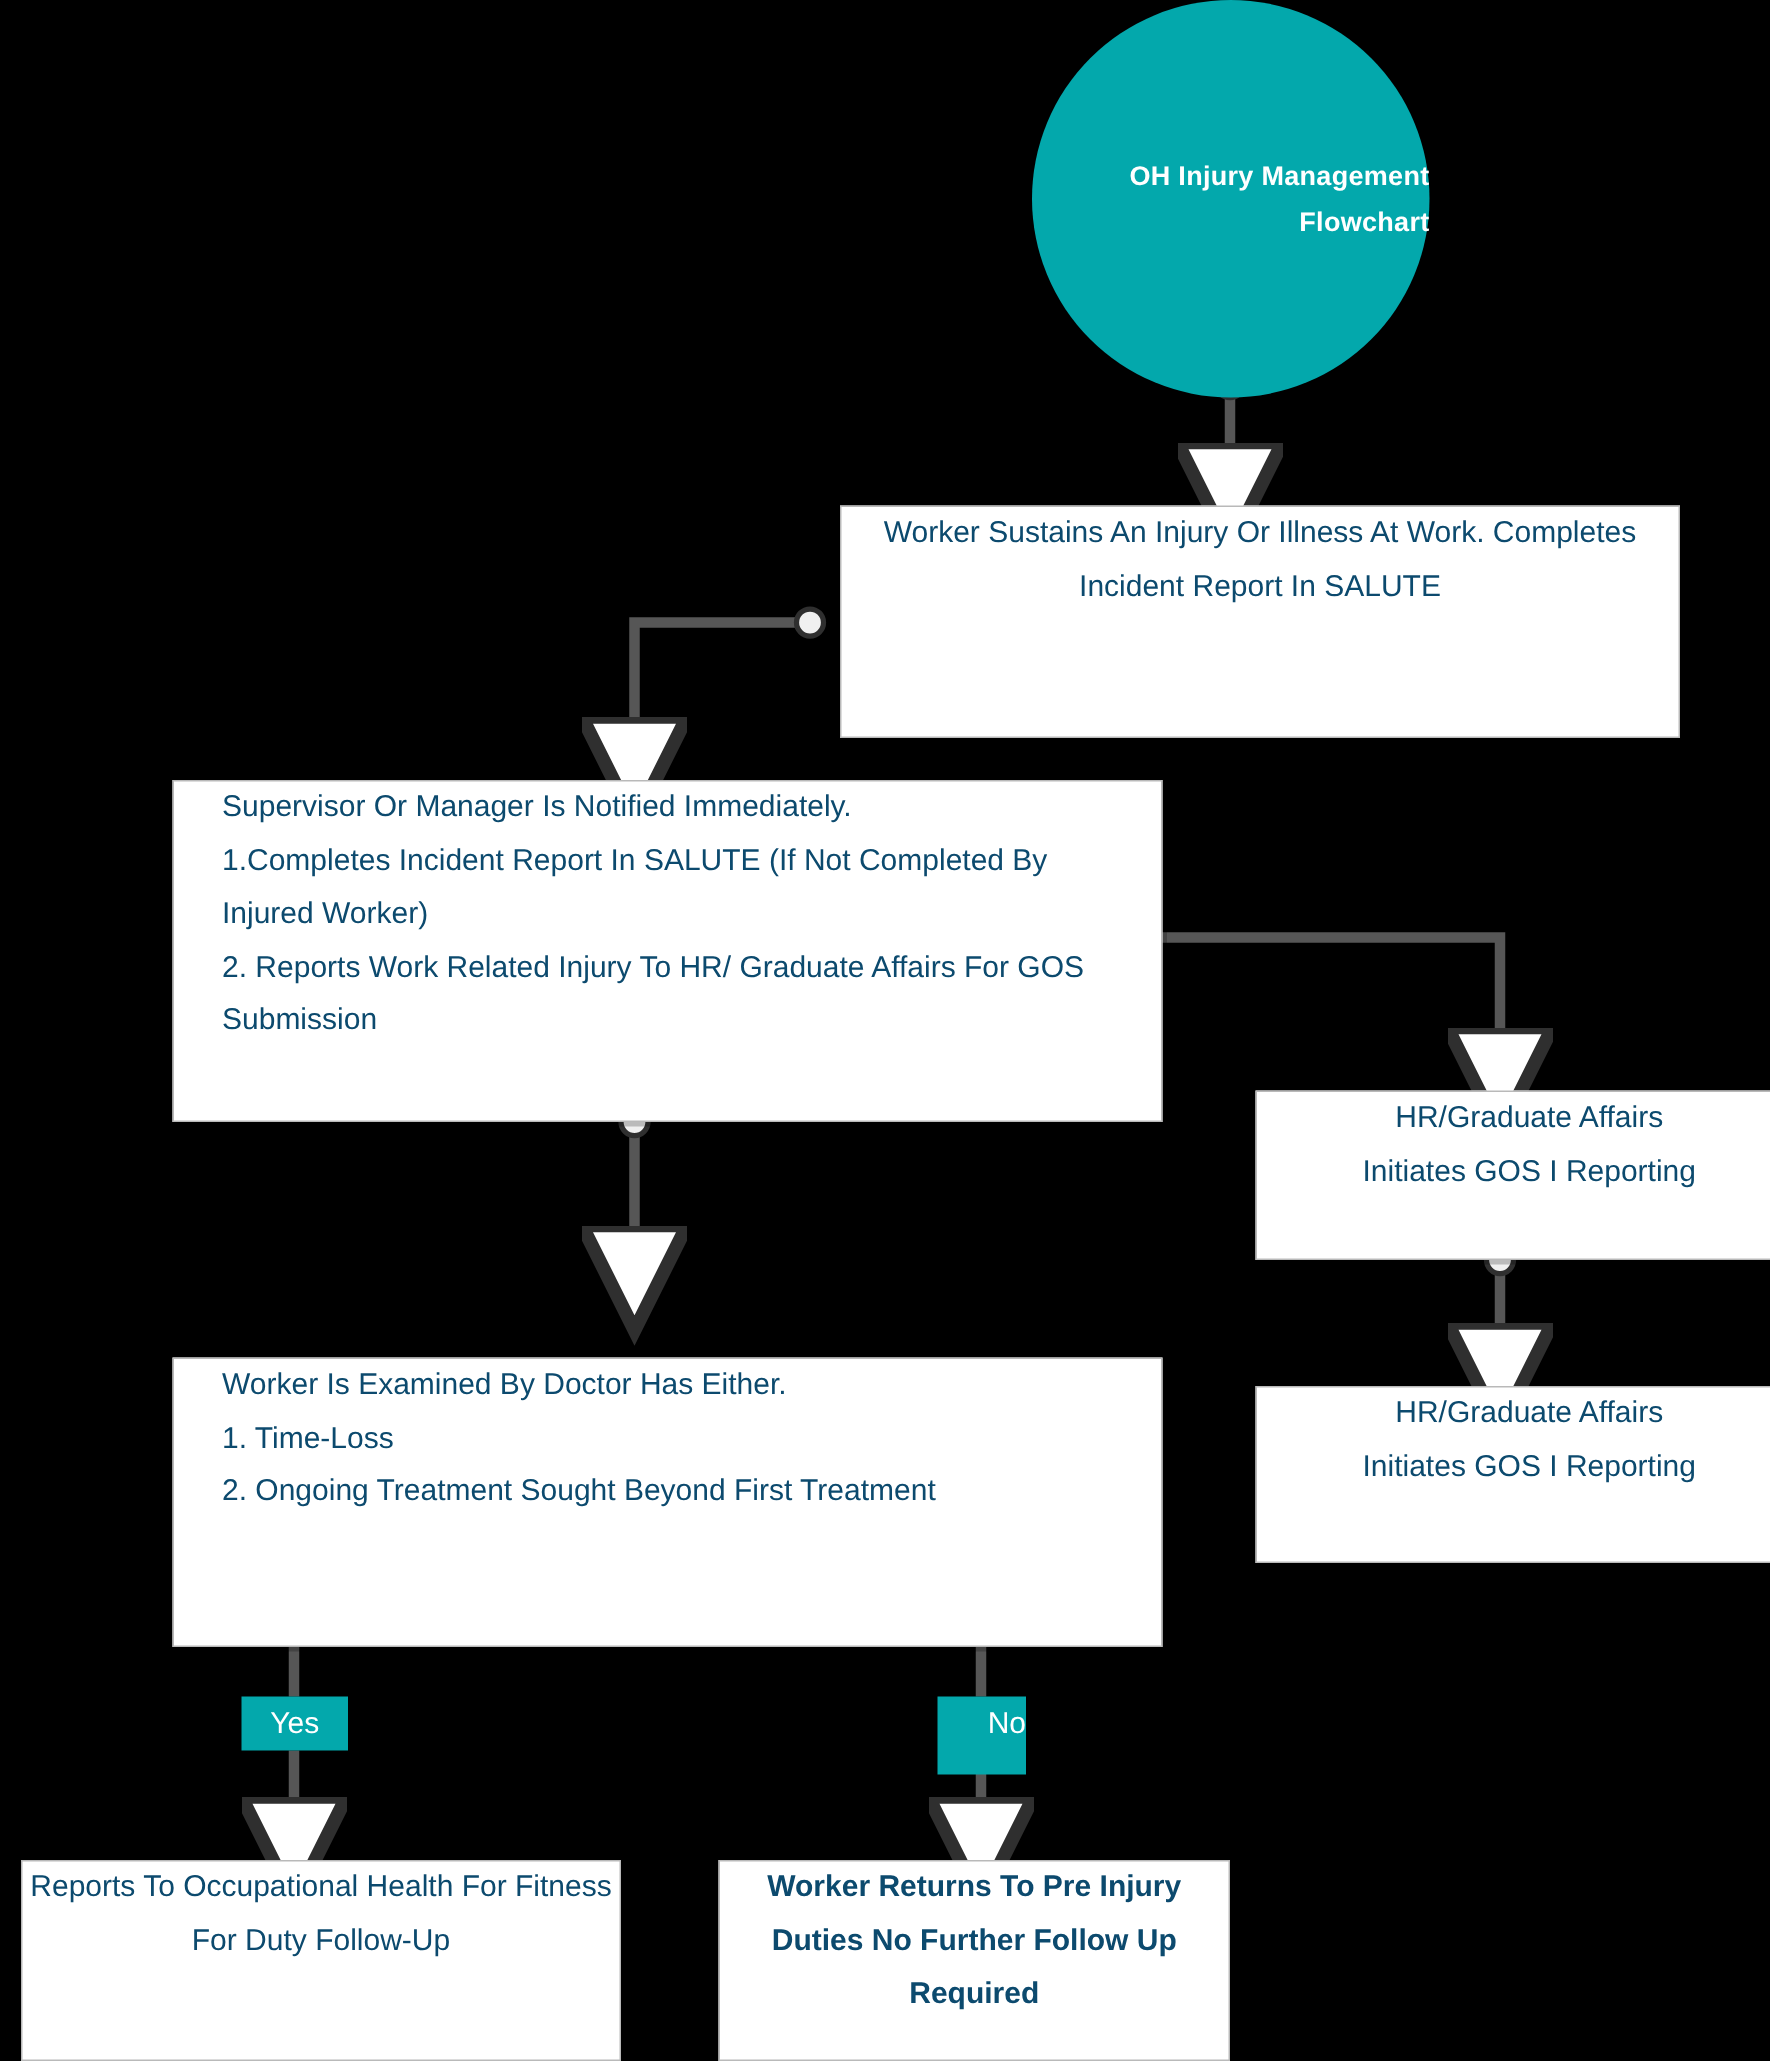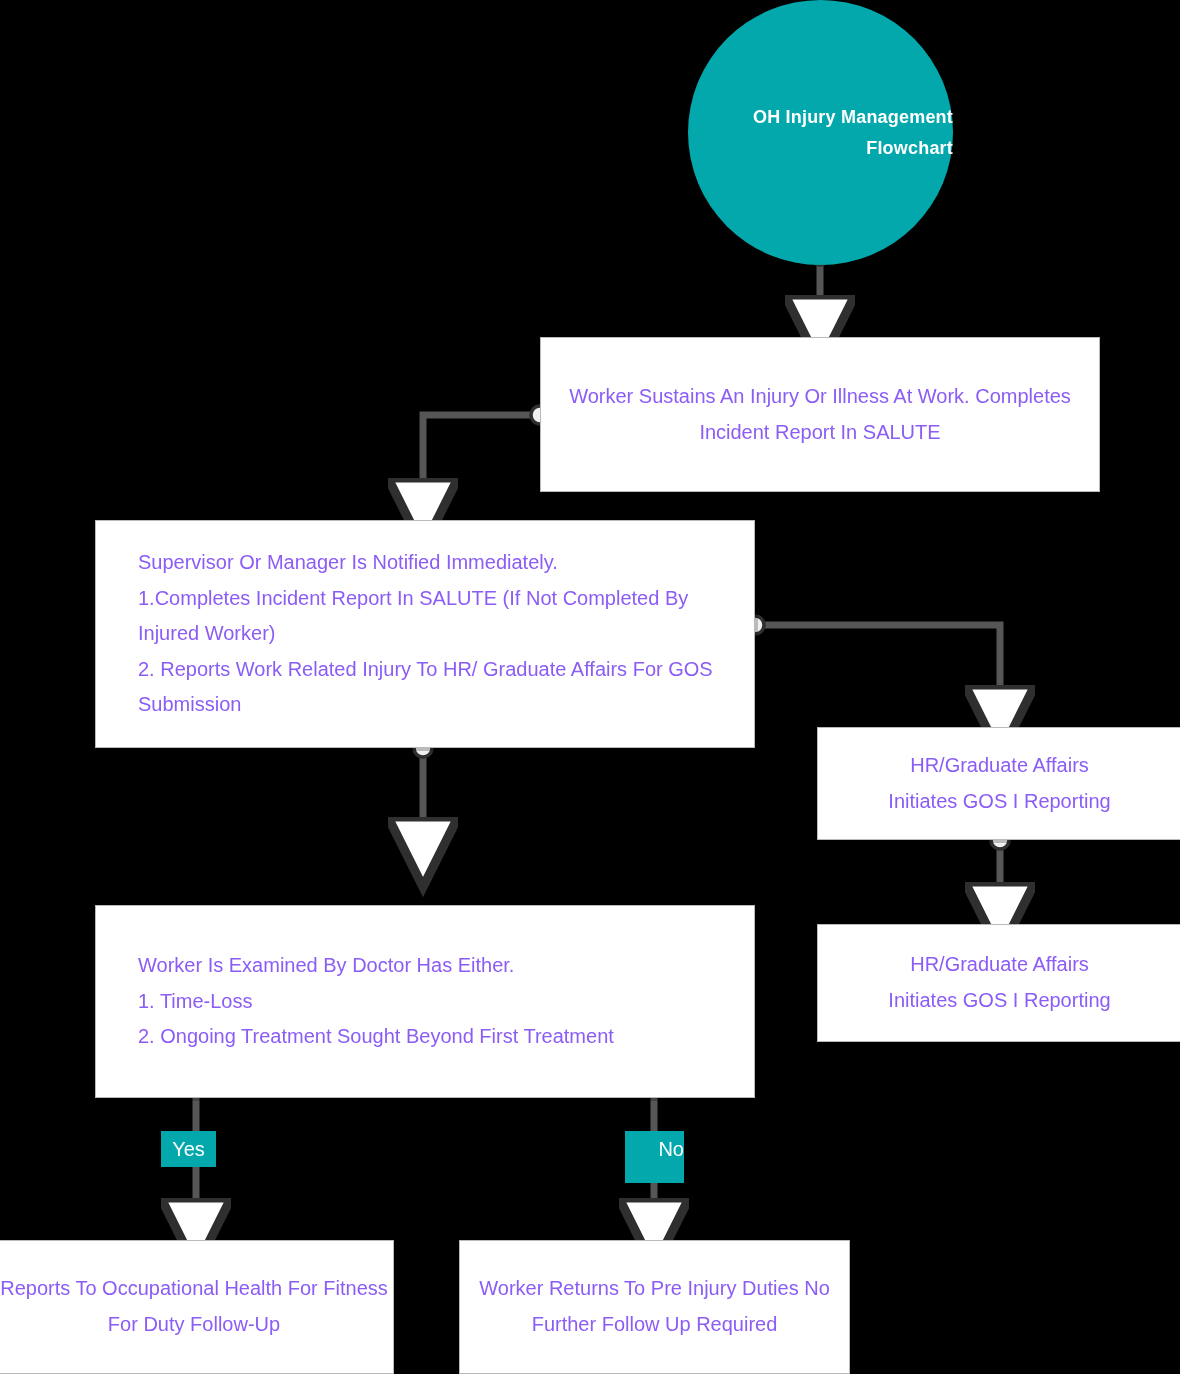--- a/index.html
+++ b/index.html
@@ -51,34 +51,34 @@
   }
 
   
   .node {
     position: absolute;
     background: #ffffff;
     border: 1px solid #b9b9b9;
     box-sizing: border-box;
     box-shadow: 3px 3px 0 rgba(0,0,0,0.22);
     display: flex;
-    align-items: center;
-    color: #8b5cf6;
+    color: #0c4a6e;
     font-size: 20px;
     line-height: 1.78;
+    margin-left: 20px;
   }
   .node .txt {
     width: 100%;
     white-space: pre-line;
   }
   .node.center { justify-content: center; }
   .node.center .txt { text-align: center; }
   .node.left .txt {
     text-align: left;
-    padding-left: 42px;
+    padding-left: 32px;
     padding-right: 18px;
   }
 
   
   .branch-label {
     position: absolute;
     background: #03a8ac;
     color: #ffffff;
     font-size: 20px;
     line-height: 36px;
@@ -156,25 +156,25 @@
   <div class="node left" style="left:95px; top:905px; width:660px; height:193px;">
     <span class="txt">Worker Is Examined By Doctor Has Either.
 1. Time-Loss
 2. Ongoing Treatment Sought Beyond First Treatment</span>
   </div>
 
   <div class="node center" style="left:-6px; top:1240px; width:400px; height:134px;">
     <span class="txt">Reports To Occupational Health For Fitness For Duty Follow-Up</span>
   </div>
 
-  <div class="node center" style="left:459px; top:1240px; width:391px; height:134px;">
+  <div class="node center" style="left:459px; top:1240px; width:341px; height:134px;font-weight:bold;">
     <span class="txt">Worker Returns To Pre Injury Duties No Further Follow Up Required</span>
   </div>
 
-  <div class="branch-label" style="left:161px; top:1131px; width:55px; height:36px;">
+  <div class="branch-label" style="left:161px; top:1131px; width:71px; height:36px;">
     <span>Yes</span>
   </div>
 
   <div class="branch-label" style="left:625px; top:1131px; width:59px; height:52px;text-align:right;">
     <span>No</span>
   </div>
 
 </div>
 
 </body></html>

